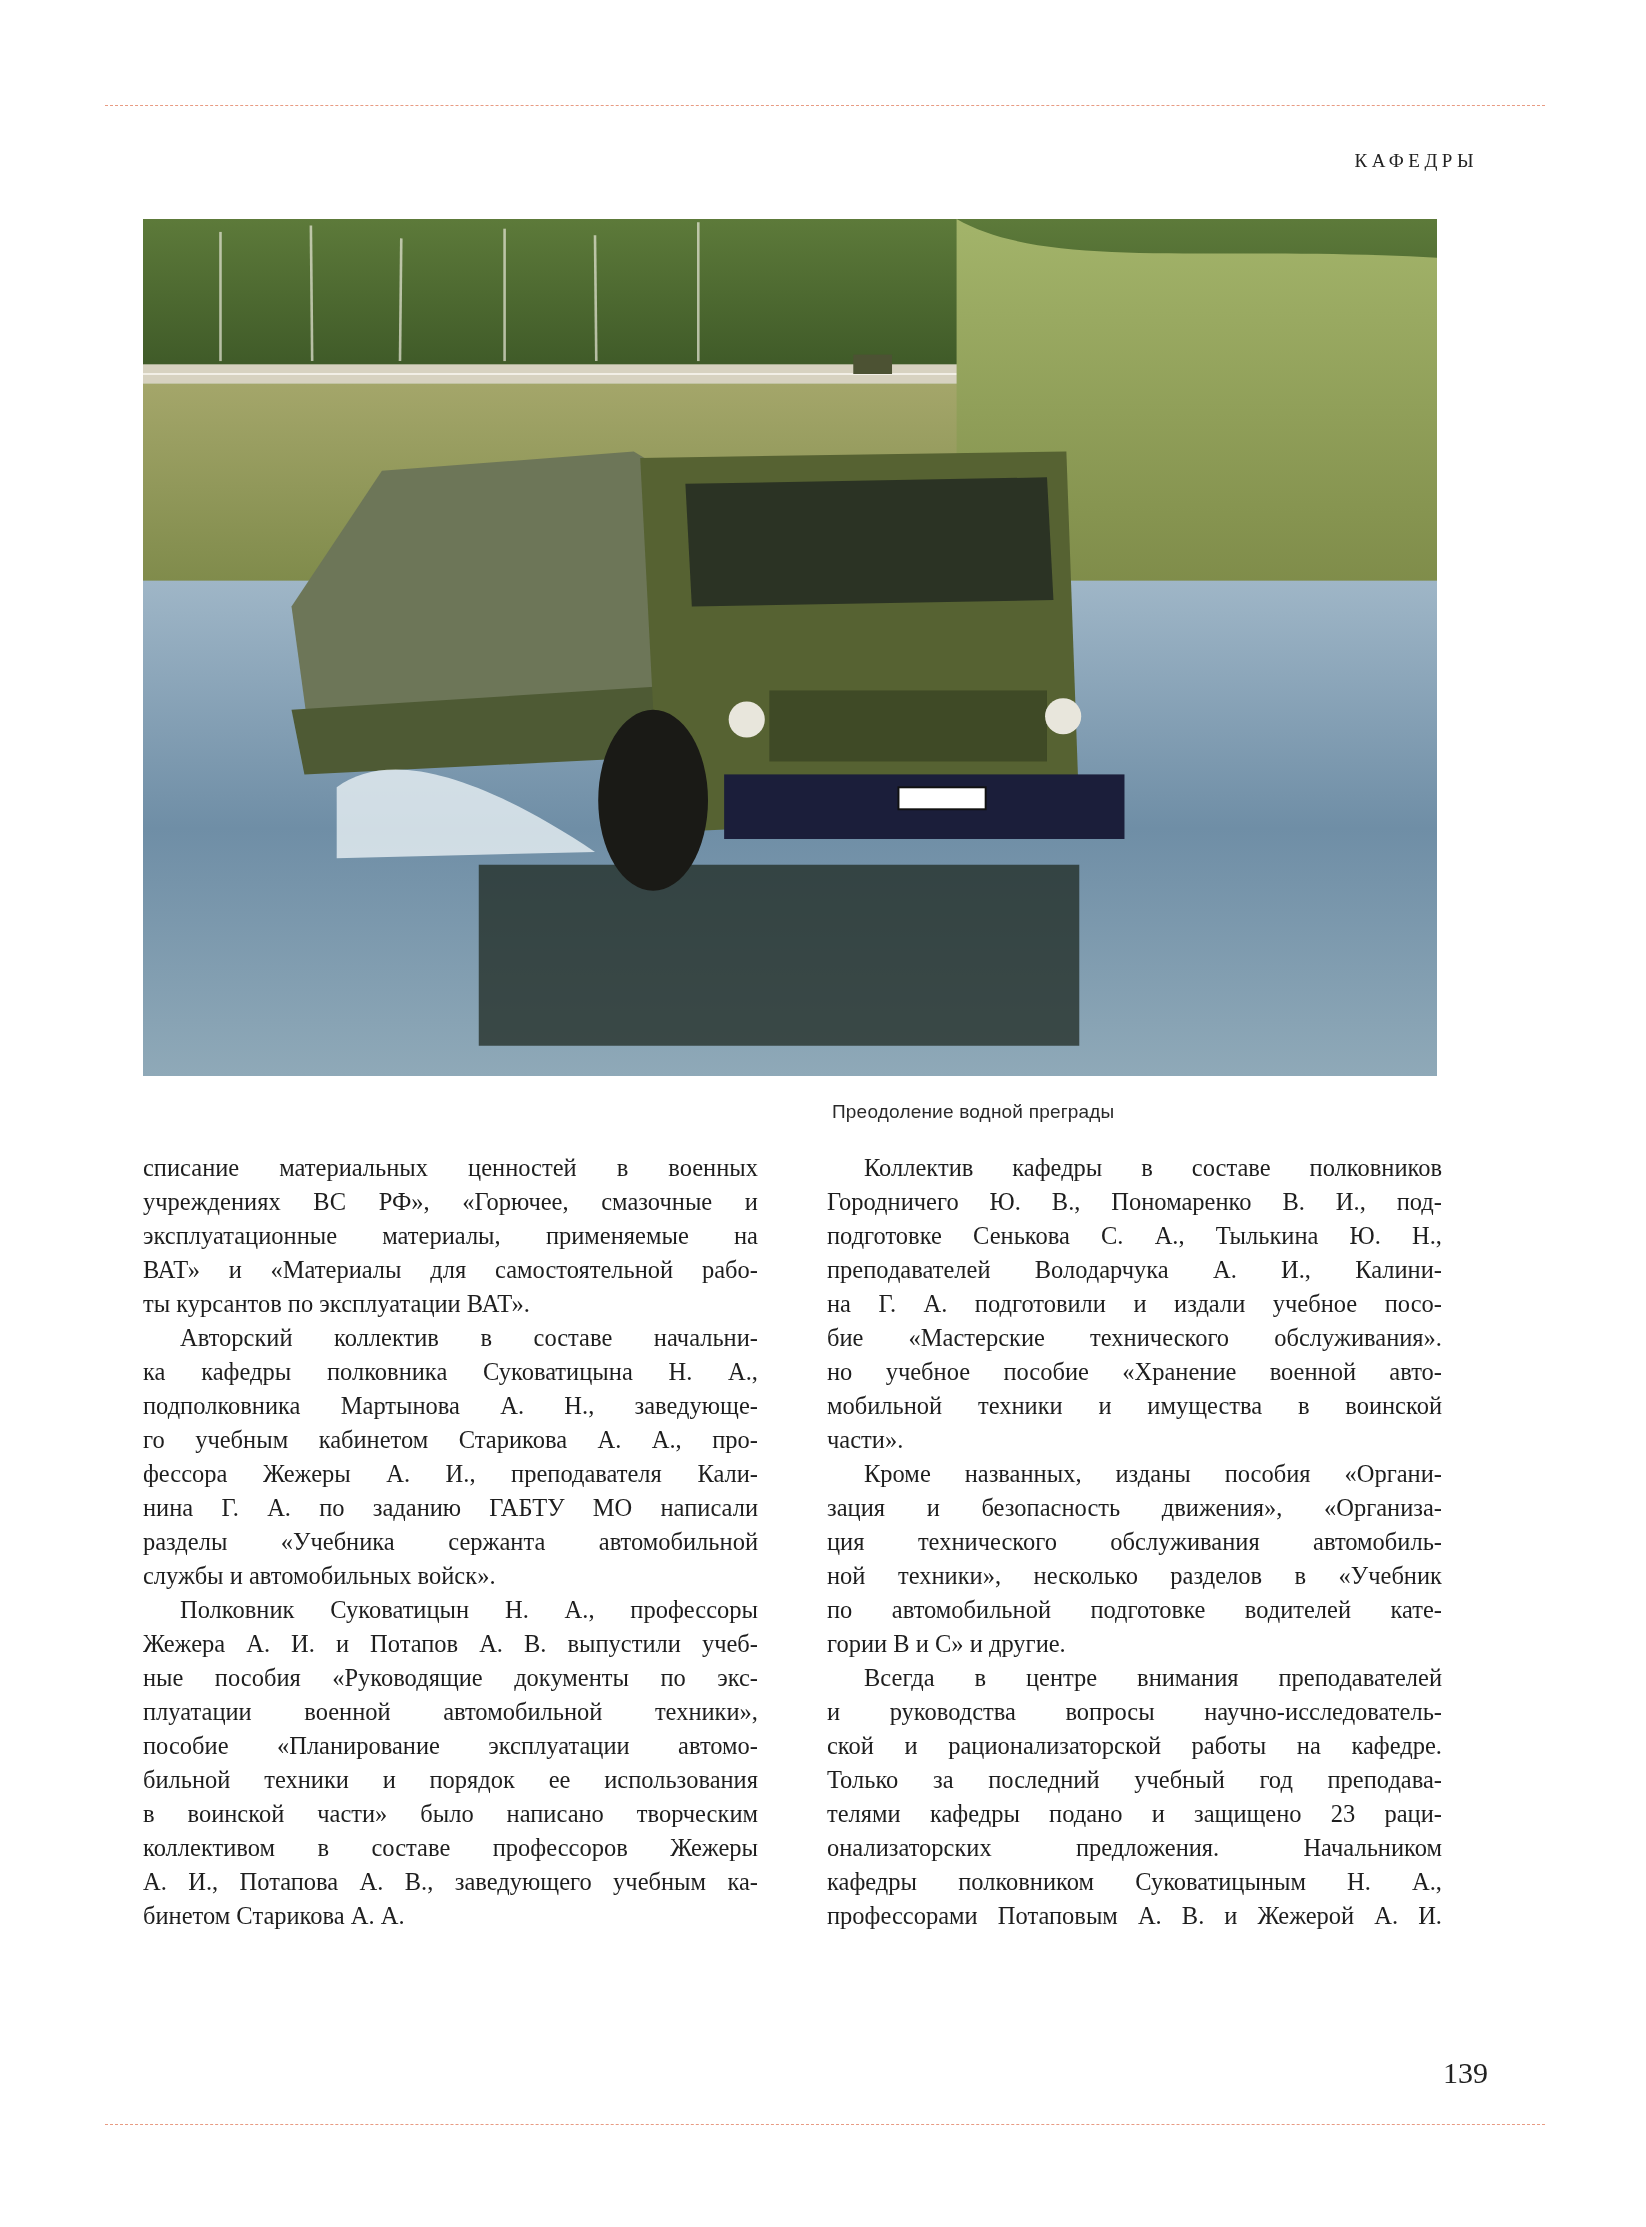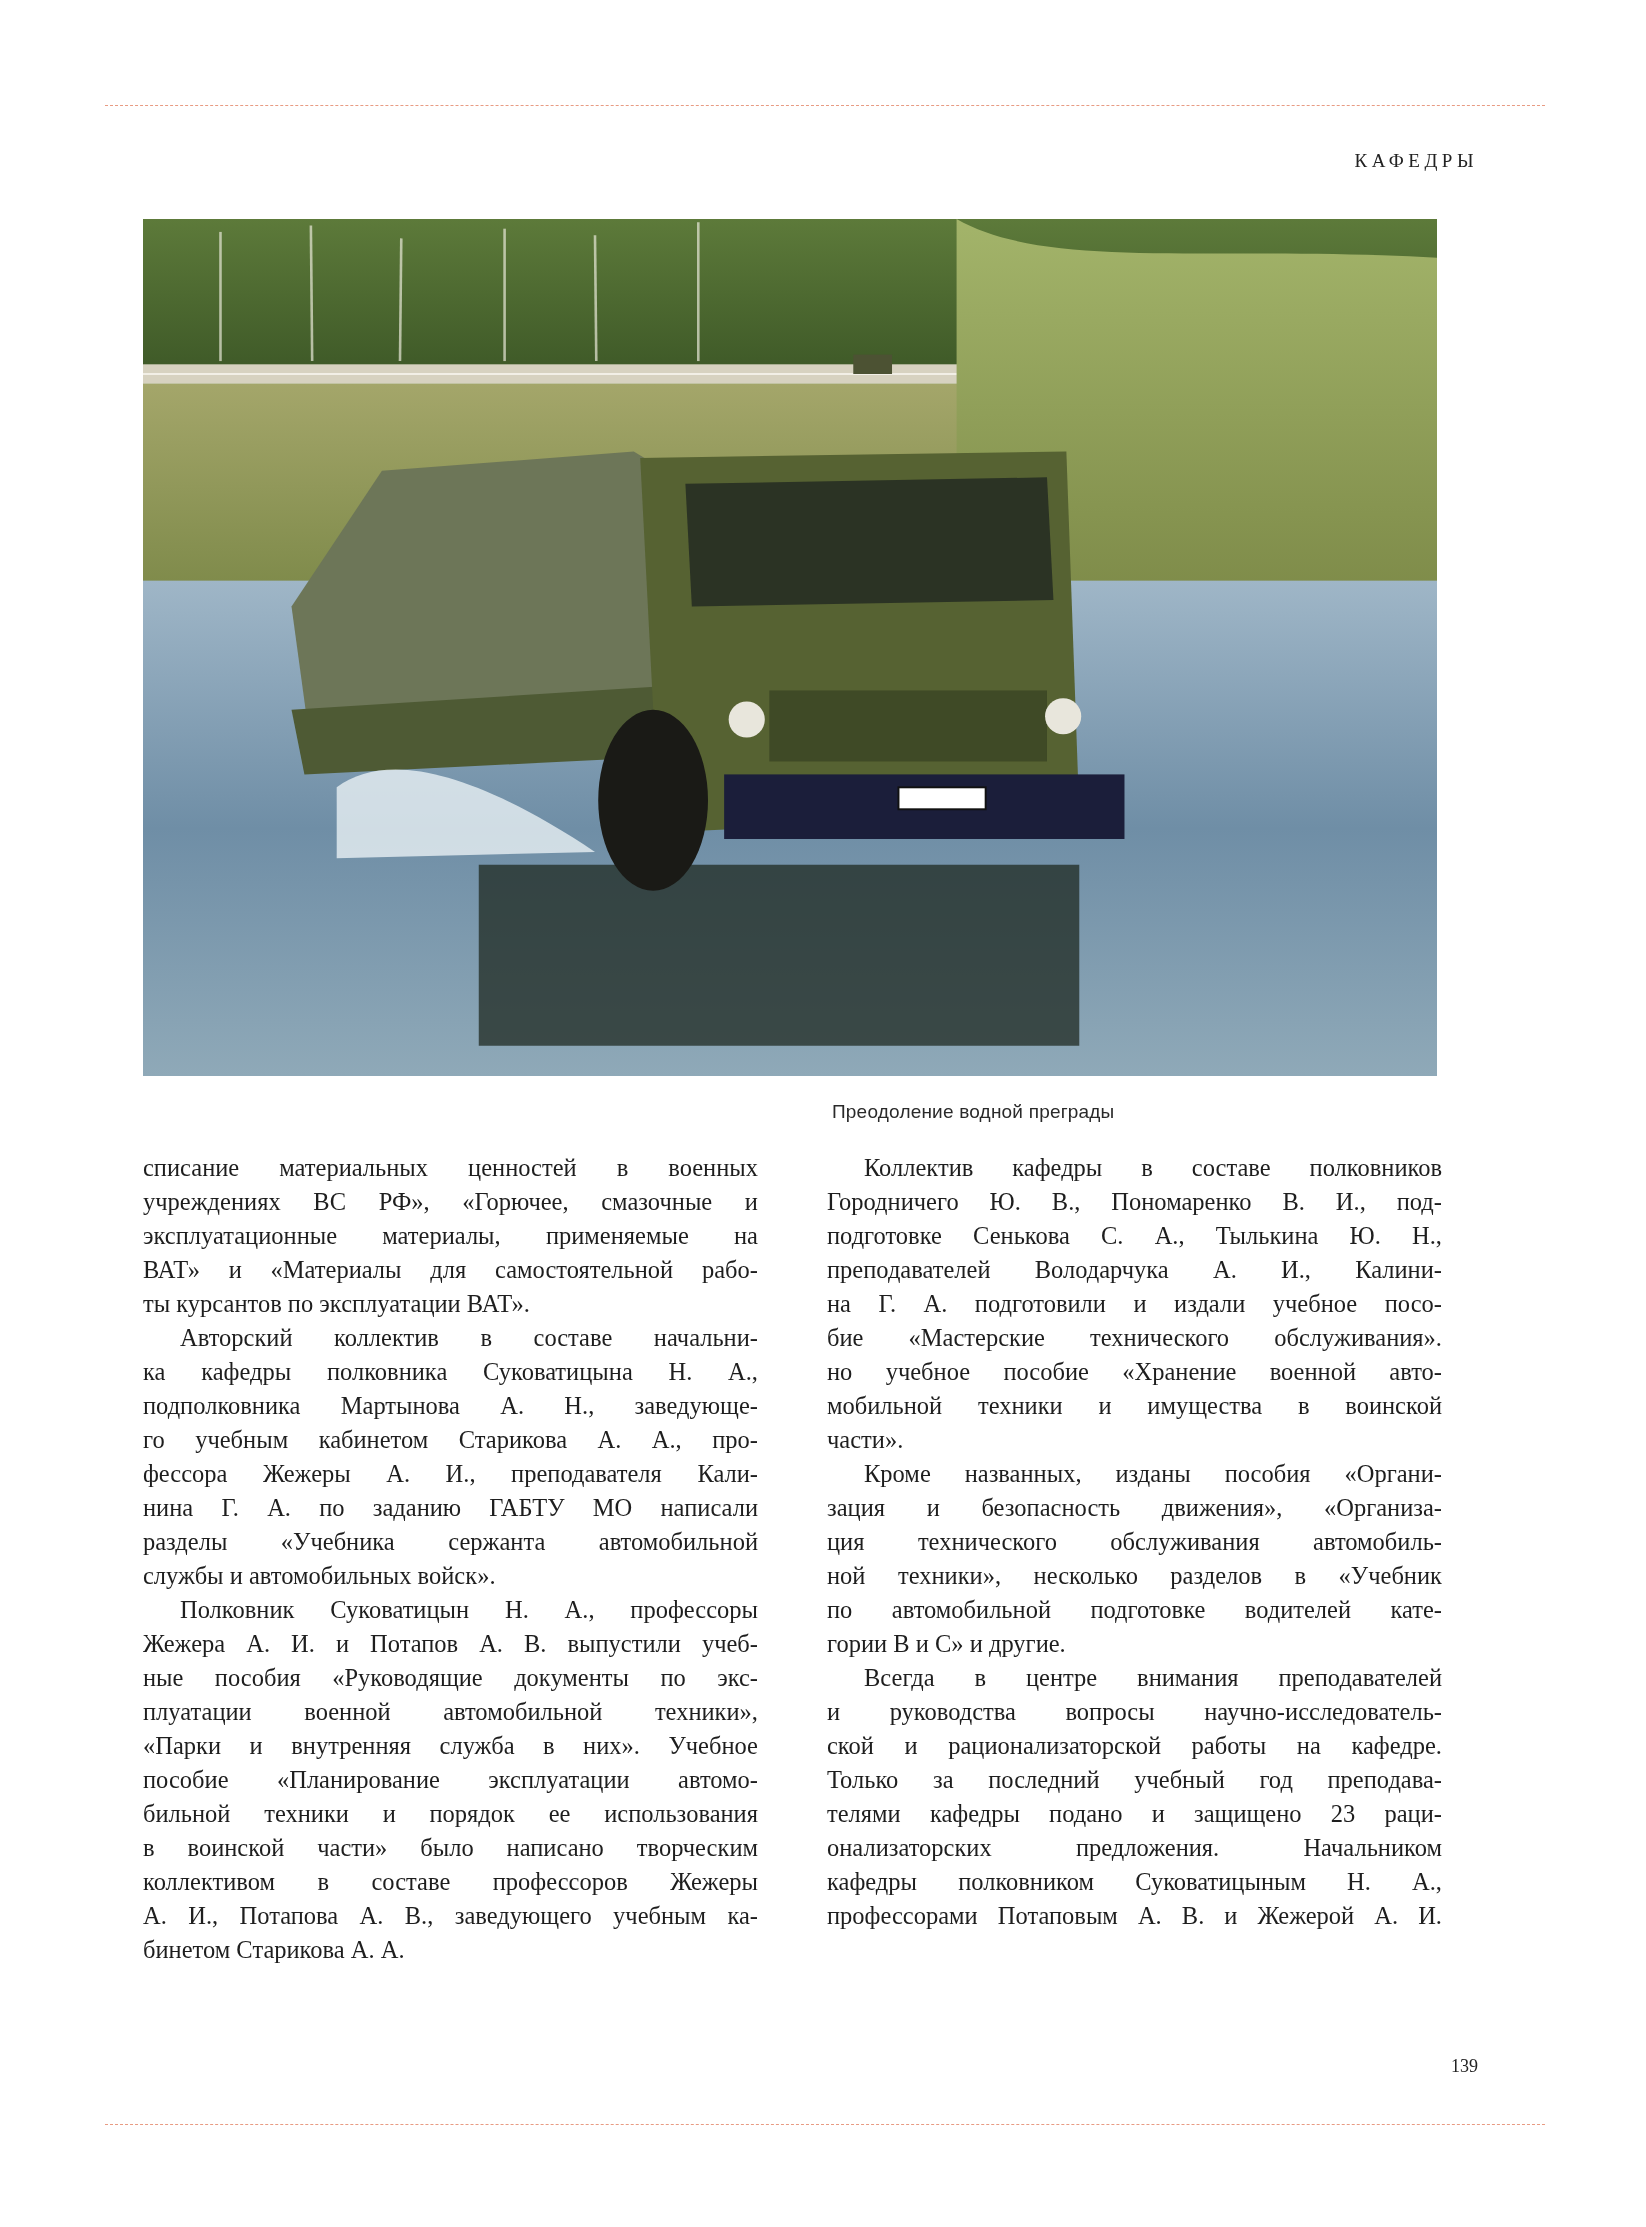--- a/index.html
+++ b/index.html
@@ -36,22 +36,22 @@
     color: #1e1e1e;
   }
   .column.left { left: 143px; }
   .column.right { left: 827px; }
   .column p { margin: 0; }
   .line { display: block; white-space: nowrap; text-align: justify; text-align-last: justify; }
   .line.last { text-align-last: left; }
   .line.indent { padding-left: 37px; }
 
   .page-number {
-    position: absolute; top: 2056px; right: 168px;
-    font-family: "Liberation Serif", serif; font-size: 18px; color: #222; margin: 0;
+    position: absolute; top: 2056px; right: 158px;
+    font-family: "Liberation Serif", serif; font-size: 30px; color: #222; margin: 0;
   }
 </style>
 </head>
 <body>
 
 <div class="rule top"></div>
 
 <p class="running-head">КАФЕДРЫ</p>
 
 <div class="photo">
@@ -131,21 +131,20 @@
     <span class="line">фессора Жежеры А. И., преподавателя Кали-</span>
     <span class="line">нина Г. А. по заданию ГАБТУ МО написали</span>
     <span class="line">разделы «Учебника сержанта автомобильной</span>
     <span class="line last">службы и автомобильных войск».</span>
   </p>
   <p>
     <span class="line indent">Полковник Суковатицын Н. А., профессоры</span>
     <span class="line">Жежера А. И. и Потапов А. В. выпустили учеб-</span>
     <span class="line">ные пособия «Руководящие документы по экс-</span>
     <span class="line">плуатации военной автомобильной техники»,</span>
-    <span class="line">«Парки и внутренняя служба в них». Учебное</span>
     <span class="line">пособие «Планирование эксплуатации автомо-</span>
     <span class="line">бильной техники и порядок ее использования</span>
     <span class="line">в воинской части» было написано творческим</span>
     <span class="line">коллективом в составе профессоров Жежеры</span>
     <span class="line">А. И., Потапова А. В., заведующего учебным ка-</span>
     <span class="line last">бинетом Старикова А. А.</span>
   </p>
 </div>
 
 <div class="column right">

